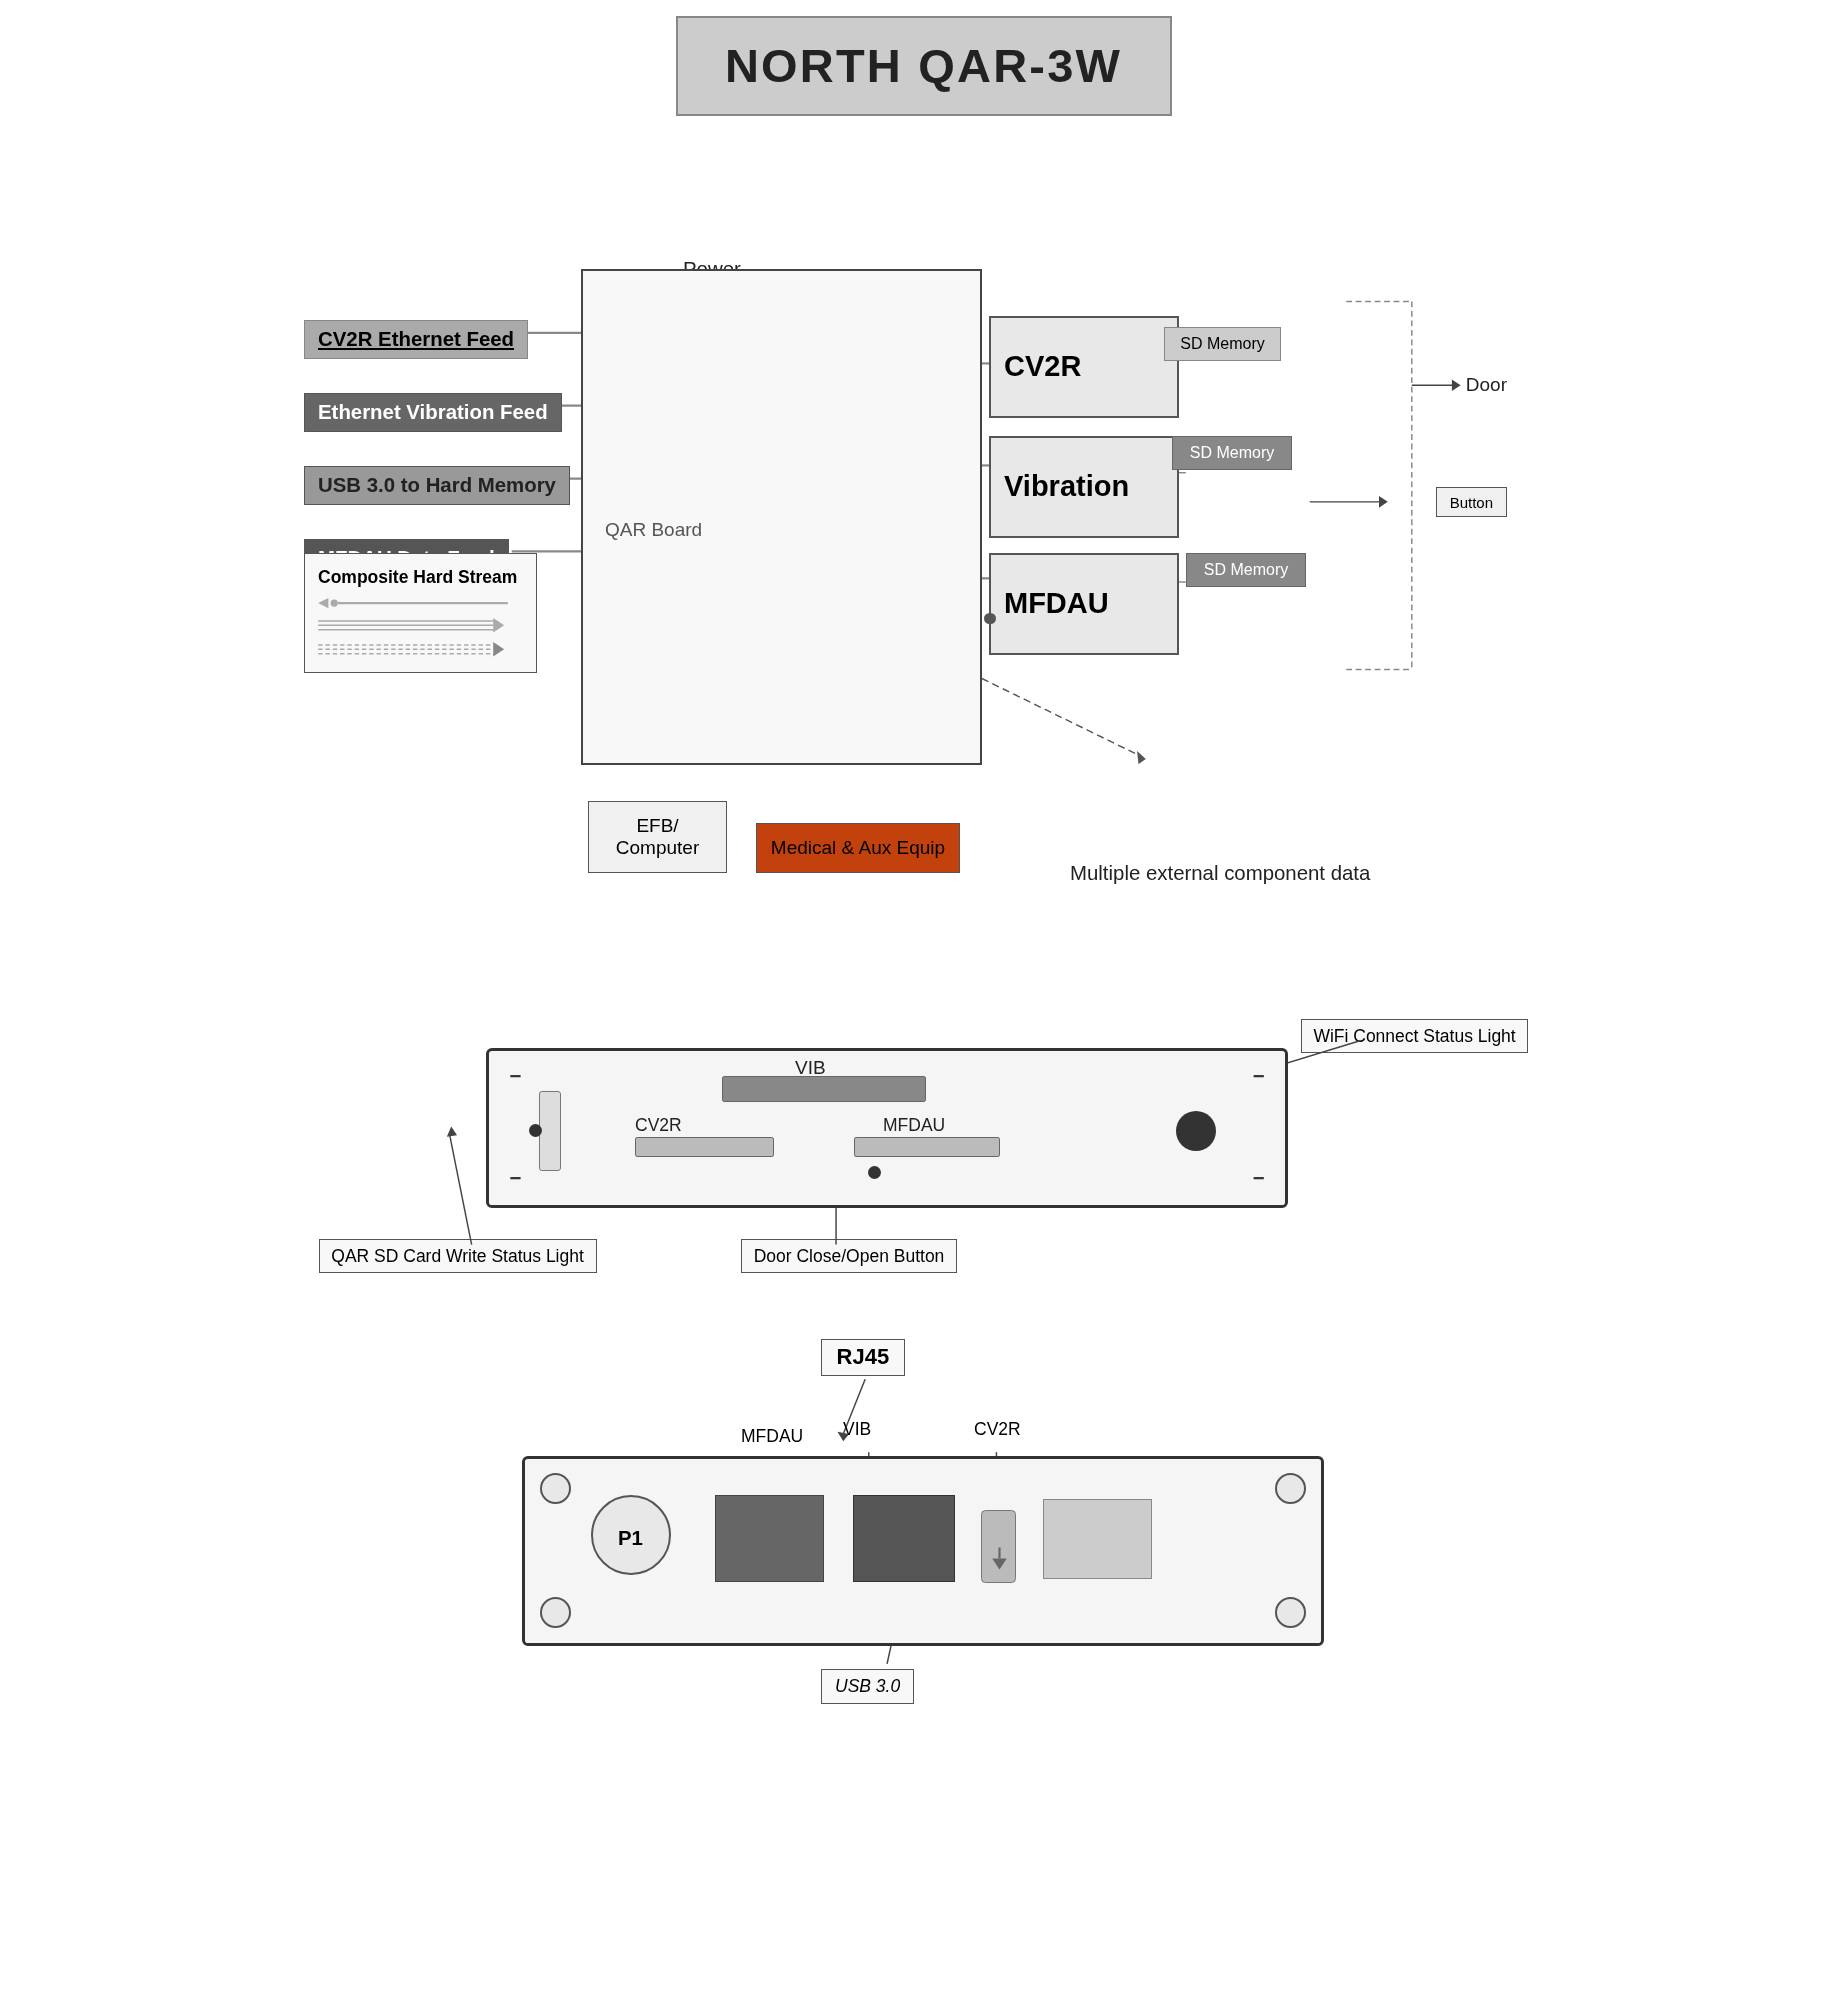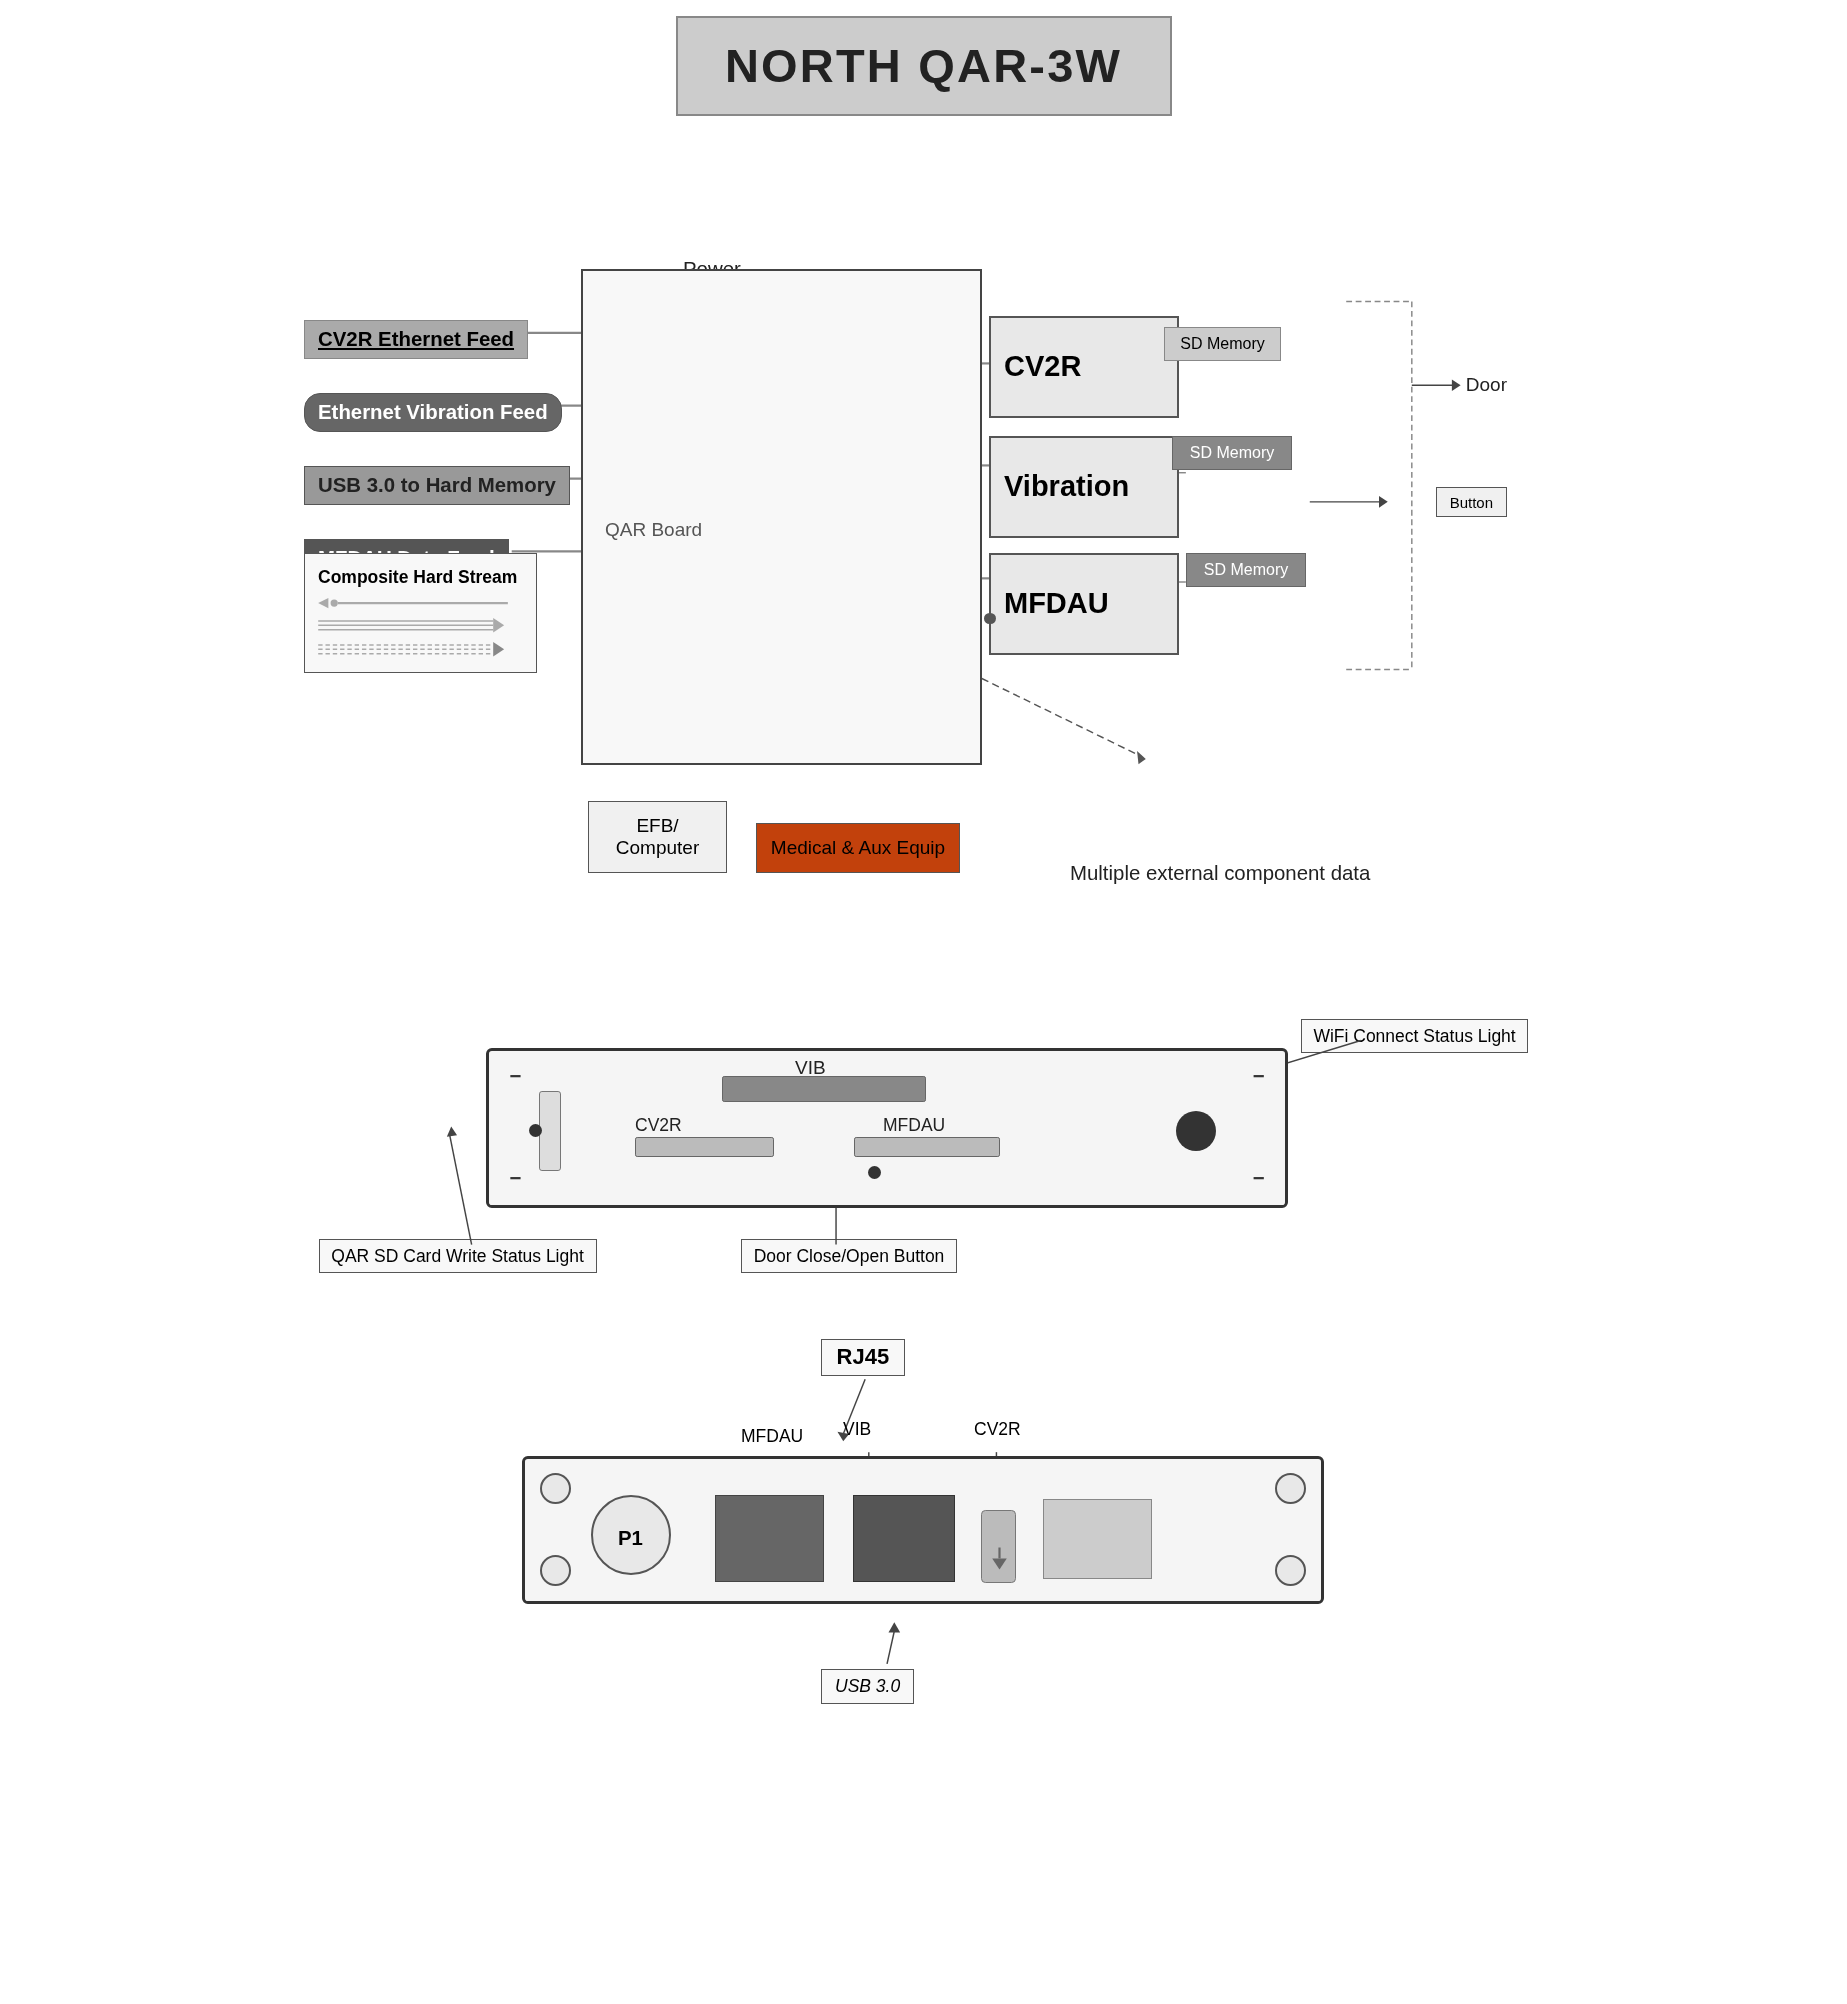--- a/index.html
+++ b/index.html
@@ -48,21 +48,21 @@
     .feed-label {
       position: absolute;
       border: 1.5px solid #555;
       padding: 7.3px 13px;
       font-size: 20.4px;
       font-weight: bold;
       color: #fff;
       white-space: nowrap;
     }
     .feed-cv2r { background: #aaa; top: 146px; left: 0; color: #000000; border-color: #888; text-decoration: underline; }
-    .feed-vib  { background: #666; top: 219px; left: 0; border-radius: 16px; }
+    .feed-vib  { background: #666; top: 219px; left: 0; }
     .feed-usb  { background: #999; top: 292px; left: 0; color: #222; }
     .feed-mfdau{ background: #555; top: 365px; left: 0; }
 
     
     .qar-board-outer {
       position: absolute;
       left: 277px;
       top: 95px;
       width: 401px;
       height: 496px;
@@ -630,21 +630,21 @@
       <polygon points="792,188 800,202 808,188" fill="#444"></polygon>
 
       <line x1="650" y1="445" x2="660" y2="400" stroke="#444" stroke-width="2"></line>
       <polygon points="652,402 660,388 668,402" fill="#444"></polygon>
     </svg>
 
     <div style="position:absolute; top:87px; left:328px; font-size:17.5px;">MFDAU</div>
     <div style="position:absolute; top:80px; left:430px; font-size:17.5px;">VIB</div>
     <div style="position:absolute; top:80px; left:561px; font-size:17.5px;">CV2R</div>
 
-    <div class="bottom-panel" style="position:absolute; top:117px; left:109px; width:802px; height:148px;">
+    <div class="bottom-panel" style="position:absolute; top:117px; left:109px; width:802px; height:190px;">
 
       <div class="bottom-circle" style="top:14.6px; left:14.6px; width:31px; height:31px;"></div>
       <div class="bottom-circle" style="top:14.6px; right:14.6px; width:31px; height:31px;"></div>
       <div class="bottom-circle" style="bottom:14.6px; left:14.6px; width:31px; height:31px;"></div>
       <div class="bottom-circle" style="bottom:14.6px; right:14.6px; width:31px; height:31px;"></div>
 
       <div class="bottom-circle" style="top:36px; left:66px; width:80px; height:80px;"></div>
       <div style="position:absolute; top:68px; left:93px; font-size:20.4px; font-weight:bold;">P1</div>
 
       <div class="bottom-rect" style="top:36px; left:190px; width:109px; height:87px; background:#666; border-color:#444;"></div>

